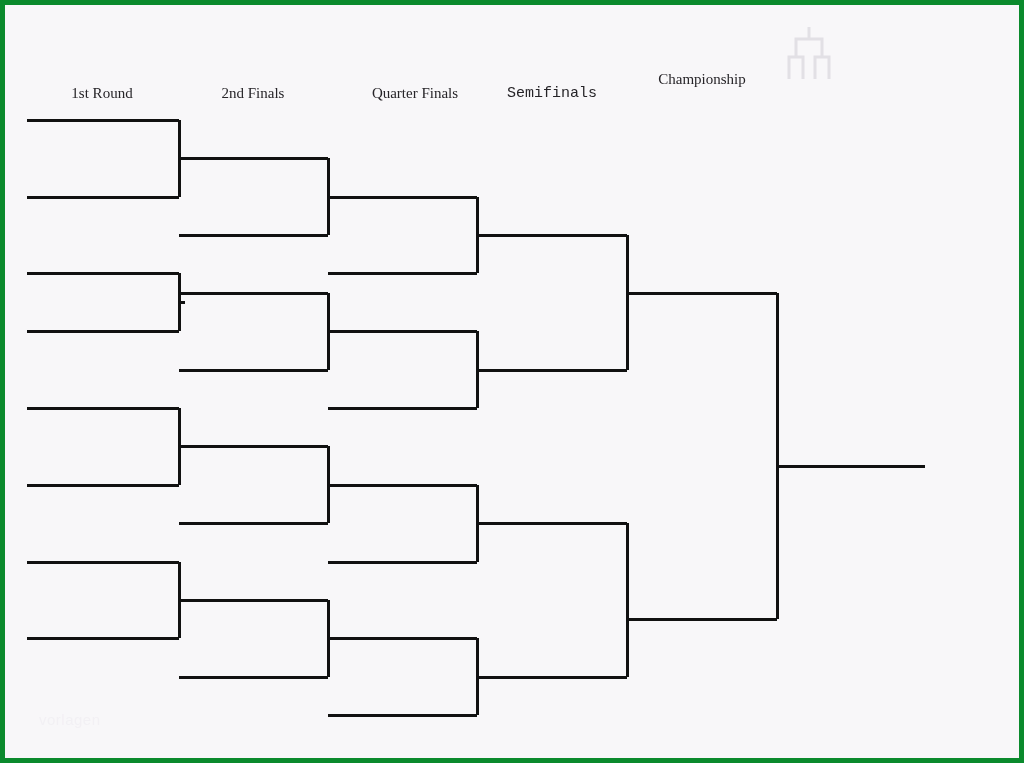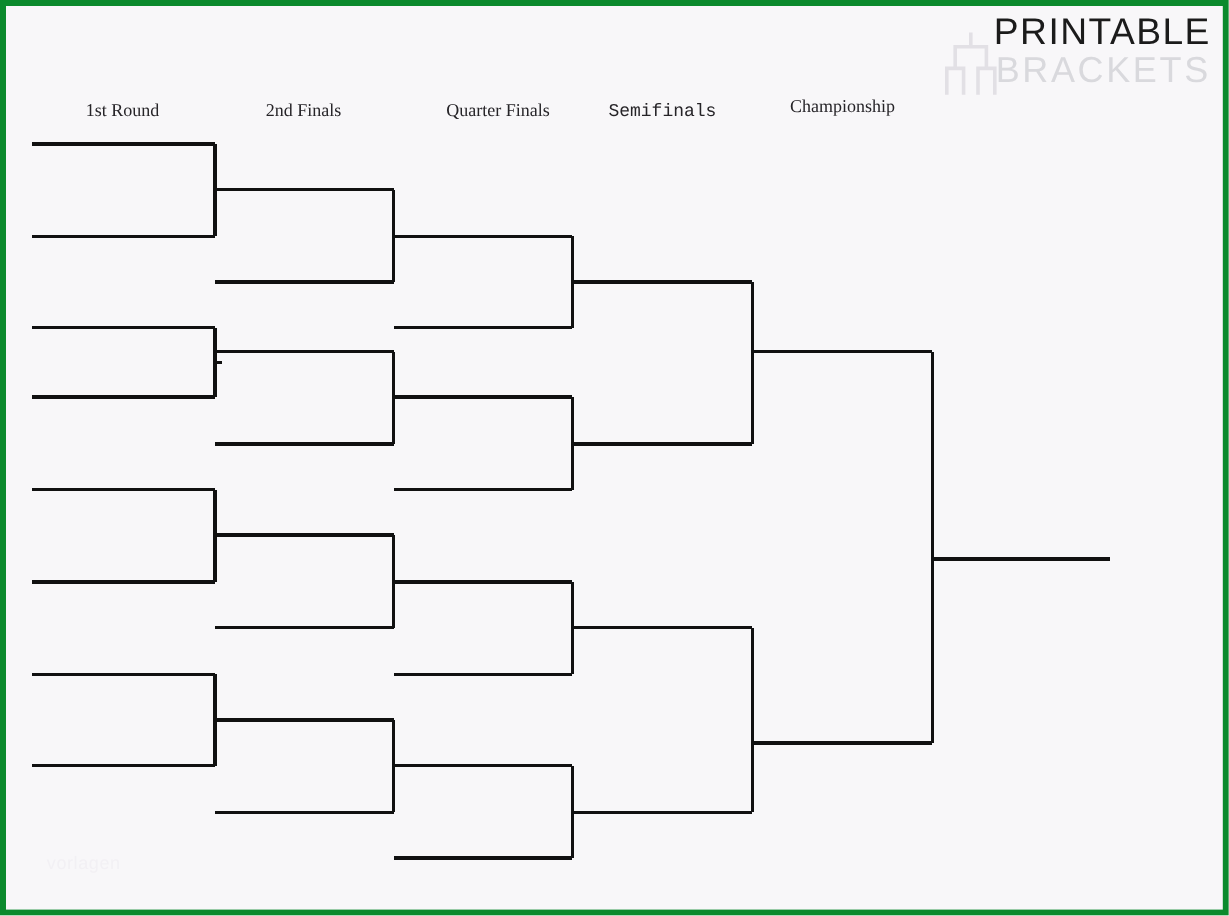--- a/index.html
+++ b/index.html
@@ -93,32 +93,28 @@
 
   <div id="logo">
     <svg id="logo-mark" viewBox="0 0 62 56">
       <g fill="none" stroke="#e2e0e5" stroke-width="3">
         <path d="M8 54 L8 32 L22 32 L22 54"></path>
         <path d="M34 54 L34 32 L48 32 L48 54"></path>
         <path d="M15 32 L15 14 L41 14 L41 32"></path>
         <path d="M28 14 L28 2"></path>
       </g>
     </svg>
-    <div id="logo-text">
-      <span class="logo-line1">PRINTABLE</span>
-      <span class="logo-line2">BRACKETS</span>
-    </div>
   </div>
 
   <div id="round-headers">
       <div class="round-header" style="left: 97px; top: 80px;">1st Round</div>
       <div class="round-header" style="left: 248px; top: 80px;">2nd Finals</div>
       <div class="round-header" style="left: 385px; top: 80px; margin-left: 25px;">Quarter Finals</div>
       <div class="round-header" style="left: 547px; top: 80px; font-family: Liberation Mono, monospace;">Semifinals</div>
-      <div class="round-header" style="left: 697px; top: 76px;">Championship</div>
+      <div class="round-header" style="left: 697px; top: 66px;">Championship</div>
     </div>
 
   <svg id="bracket-svg" width="1024" height="763">
       <line x1="22" y1="115" x2="174" y2="115" stroke="#111111" stroke-width="3" shape-rendering="crispEdges"></line>
       <line x1="22" y1="192" x2="174" y2="192" stroke="#111111" stroke-width="3" shape-rendering="crispEdges"></line>
       <line x1="174" y1="115" x2="174" y2="192" stroke="#111111" stroke-width="3" shape-rendering="crispEdges"></line>
       <line x1="174" y1="153" x2="180" y2="153" stroke="#111111" stroke-width="3" shape-rendering="crispEdges"></line>
       <line x1="22" y1="268" x2="174" y2="268" stroke="#111111" stroke-width="3" shape-rendering="crispEdges"></line>
       <line x1="22" y1="326" x2="174" y2="326" stroke="#111111" stroke-width="3" shape-rendering="crispEdges"></line>
       <line x1="174" y1="268" x2="174" y2="326" stroke="#111111" stroke-width="3" shape-rendering="crispEdges"></line>

